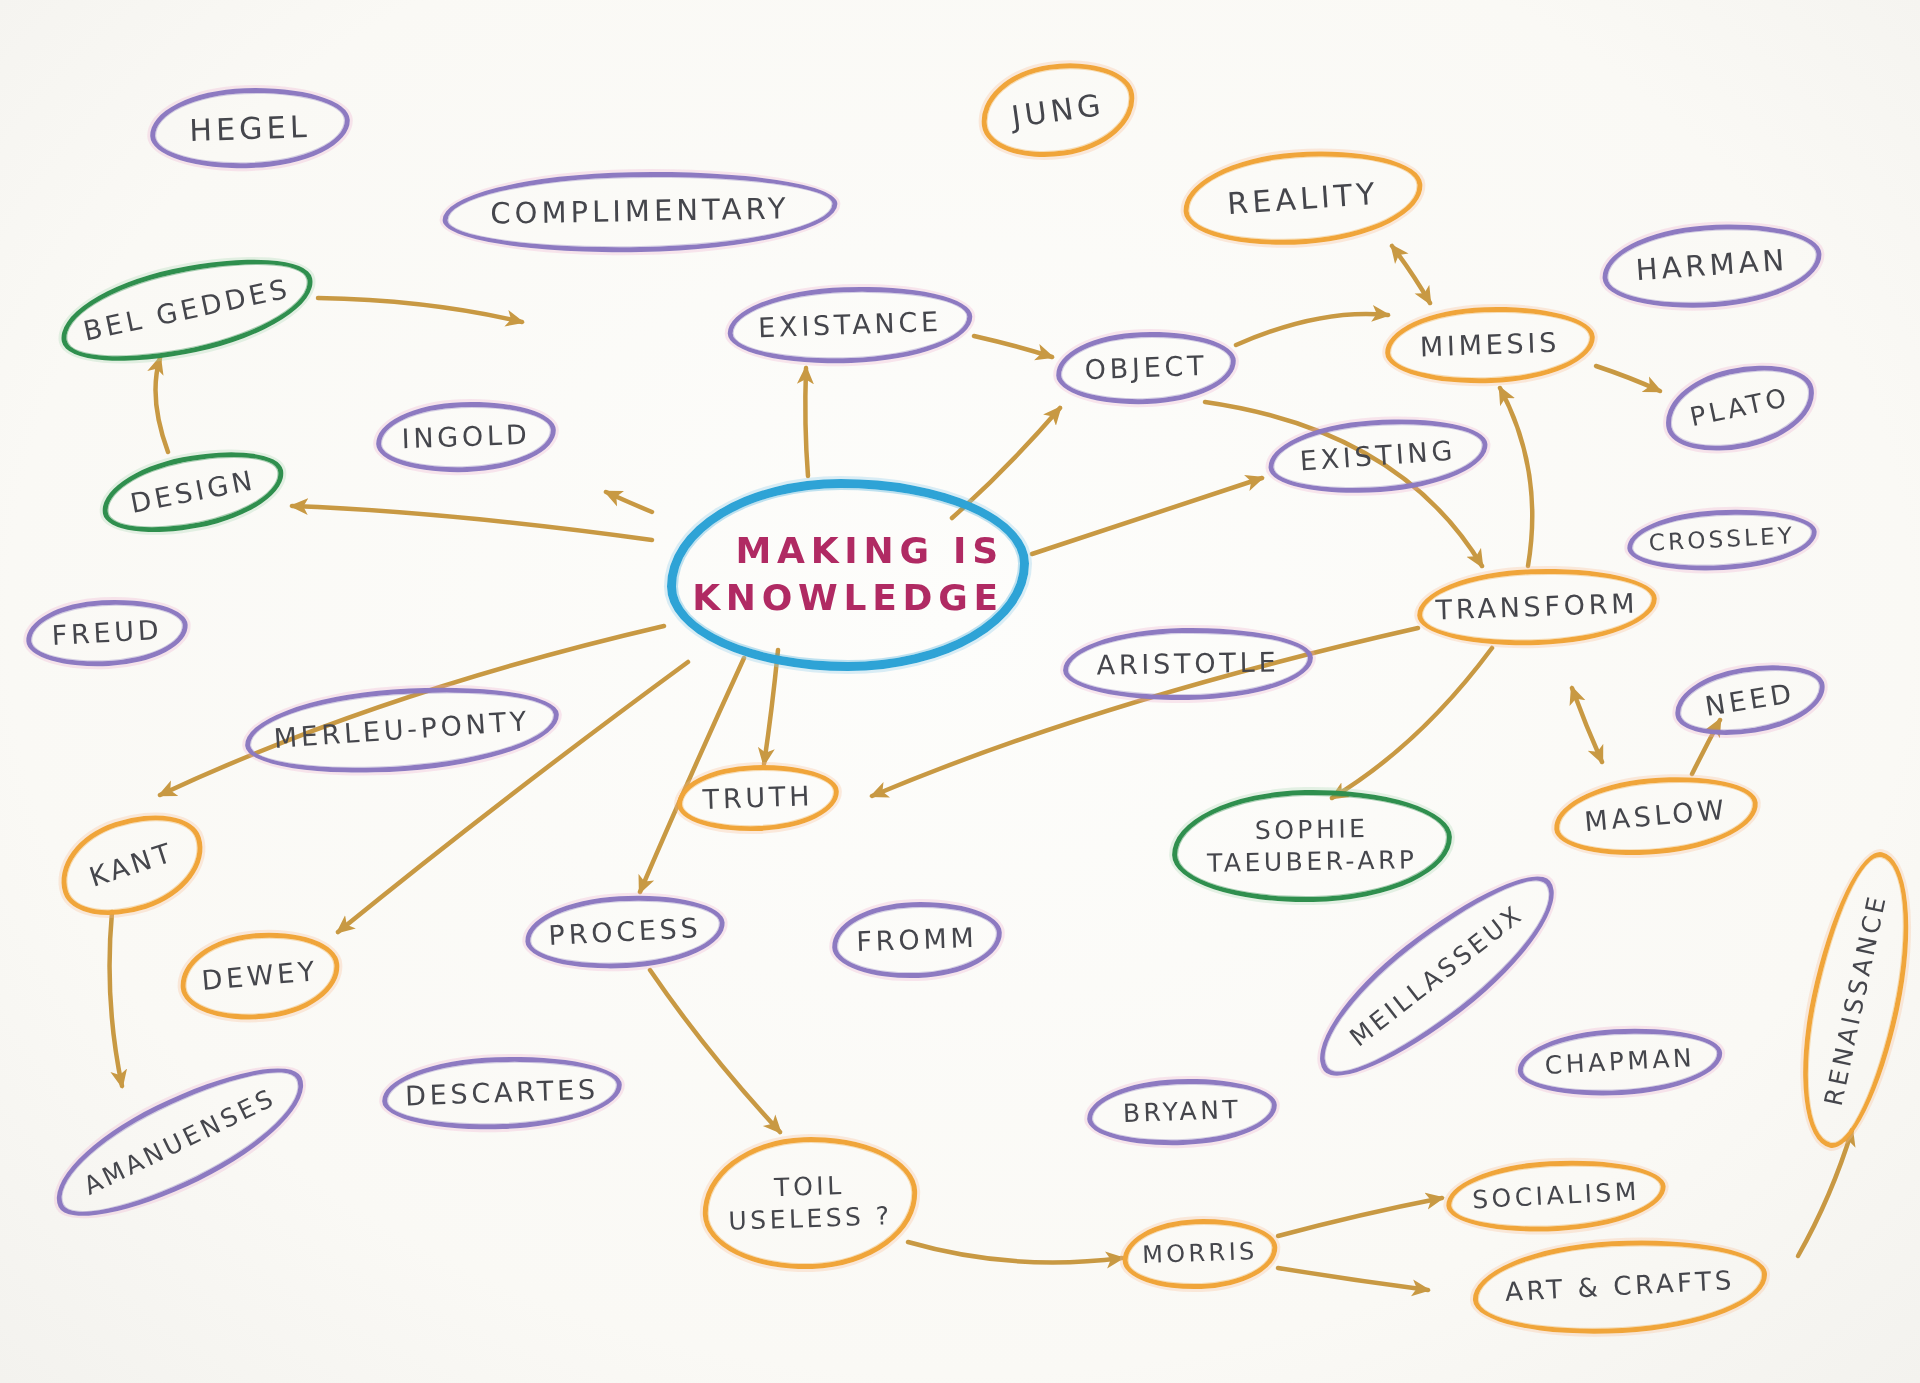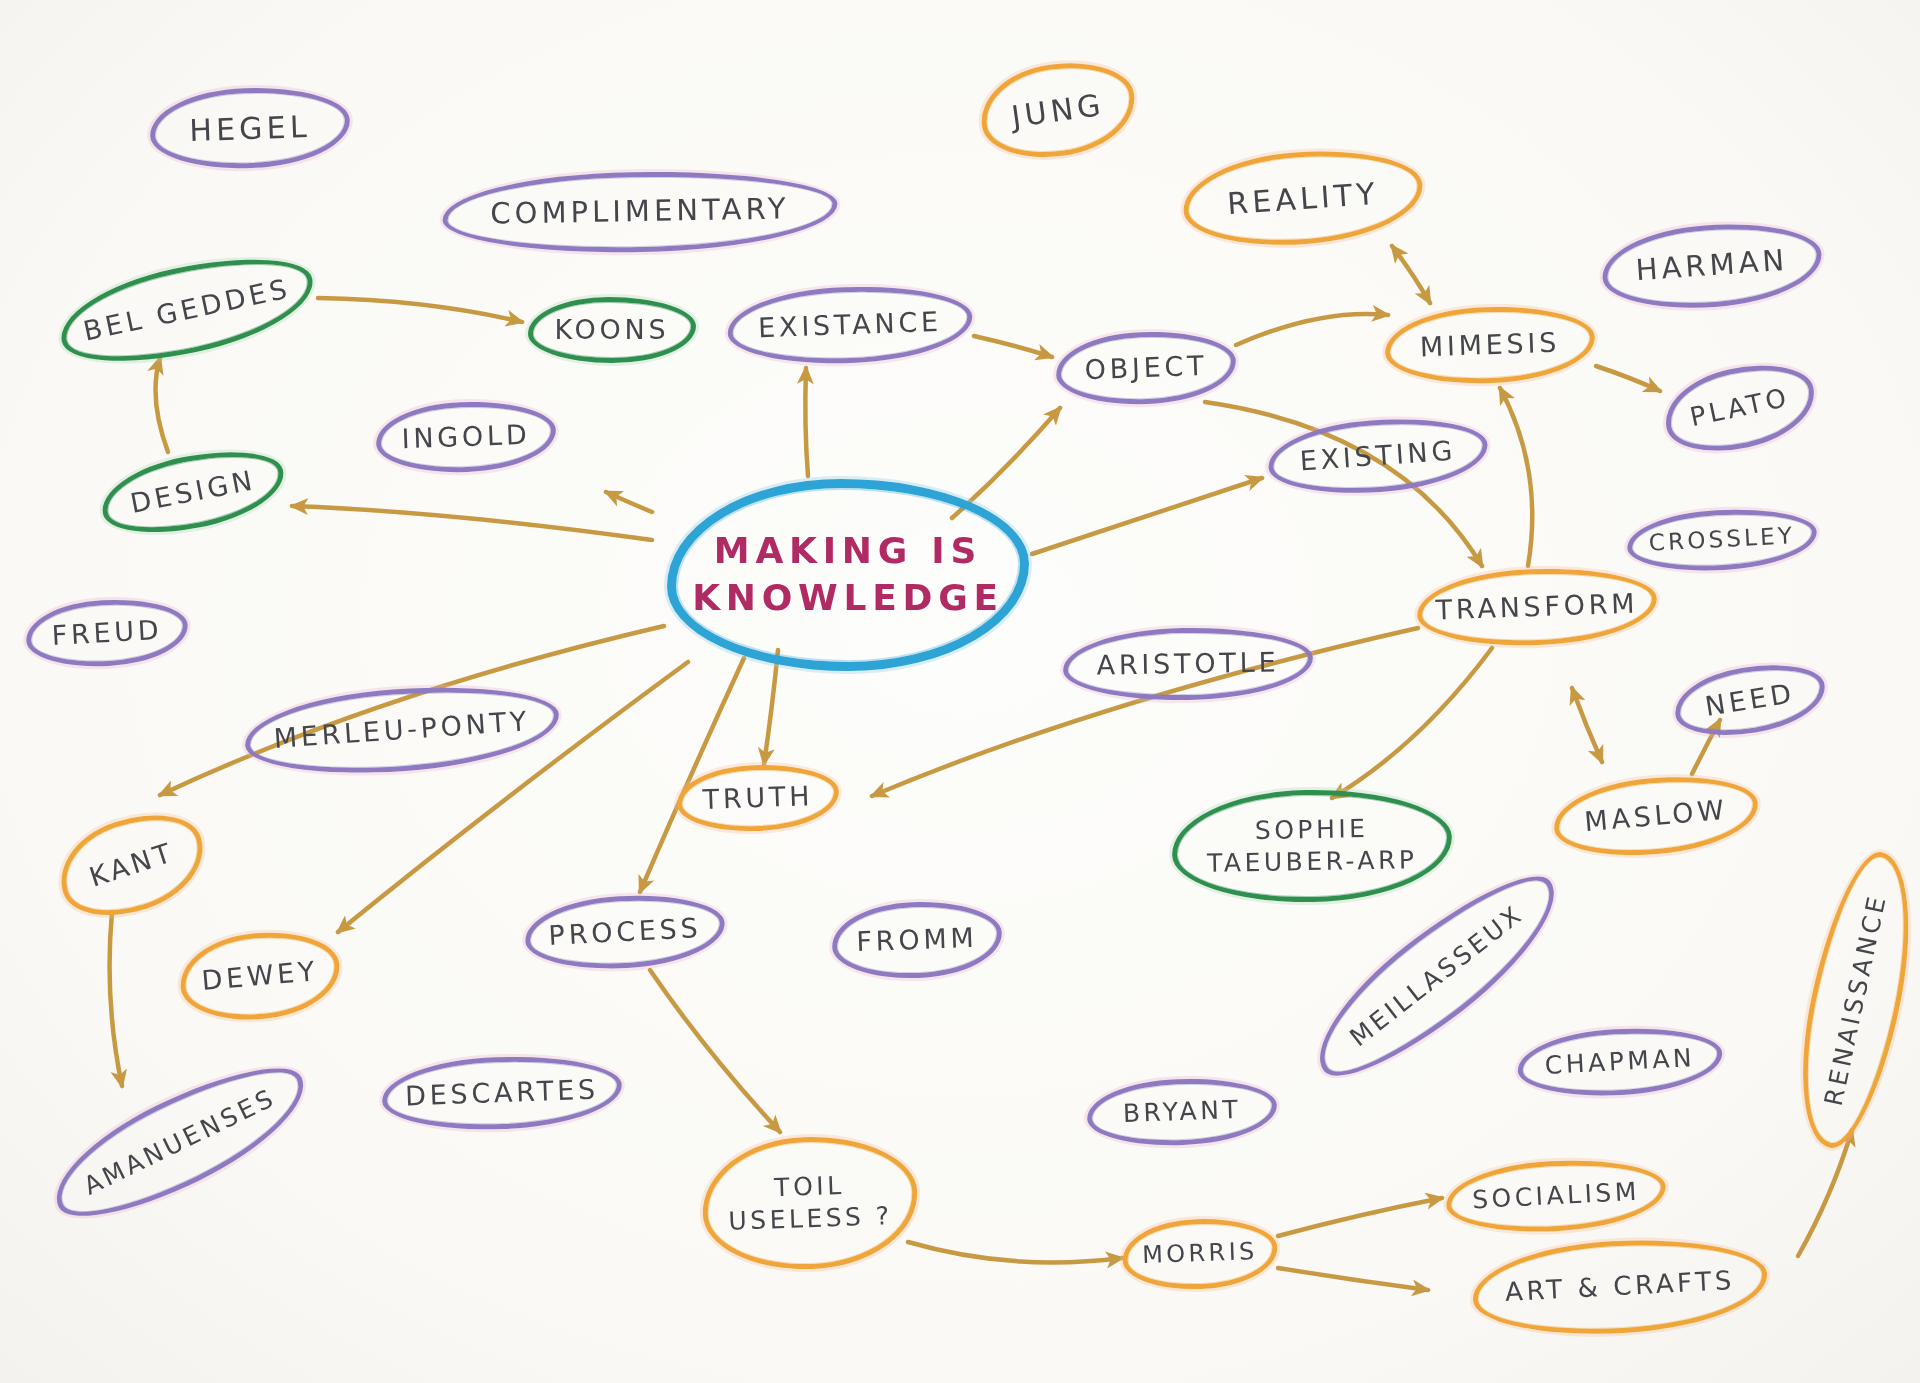--- a/index.html
+++ b/index.html
@@ -109,23 +109,20 @@
       </div>
       <div class="node orange" style="left: 1303px; top: 198px; width: 240px; height: 92px; transform: translate(-50%, -50%) rotate(-4deg);">
         <span class="label" style="font-size: 30px;">REALITY</span>
       </div>
       <div class="node purple" style="left: 1712px; top: 266px; width: 220px; height: 82px; transform: translate(-50%, -50%) rotate(-4deg);">
         <span class="label" style="font-size: 29px;">HARMAN</span>
       </div>
       <div class="node green" style="left: 187px; top: 310px; width: 258px; height: 86px; transform: translate(-50%, -50%) rotate(-12deg);">
         <span class="label" style="font-size: 27px;">BEL GEDDES</span>
       </div>
-      <div class="node green" style="left: 612px; top: 330px; width: 168px; height: 66px; transform: translate(-50%, -50%) rotate(0deg);">
-        <span class="label" style="font-size: 27px;">KOONS</span>
-      </div>
       <div class="node purple" style="left: 850px; top: 325px; width: 245px; height: 76px; transform: translate(-50%, -50%) rotate(-2deg);">
         <span class="label" style="font-size: 27px;">EXISTANCE</span>
       </div>
       <div class="node purple" style="left: 1146px; top: 368px; width: 180px; height: 72px; transform: translate(-50%, -50%) rotate(-2deg);">
         <span class="label" style="font-size: 27px;">OBJECT</span>
       </div>
       <div class="node orange" style="left: 1490px; top: 345px; width: 210px; height: 76px; transform: translate(-50%, -50%) rotate(-2deg);">
         <span class="label" style="font-size: 27px;">MIMESIS</span>
       </div>
       <div class="node purple" style="left: 1740px; top: 408px; width: 152px; height: 80px; transform: translate(-50%, -50%) rotate(-12deg);">
@@ -143,21 +140,21 @@
       <div class="node purple" style="left: 1722px; top: 540px; width: 190px; height: 60px; transform: translate(-50%, -50%) rotate(-3deg);">
         <span class="label" style="font-size: 23px;">CROSSLEY</span>
       </div>
       <div class="node purple" style="left: 107px; top: 633px; width: 162px; height: 66px; transform: translate(-50%, -50%) rotate(-3deg);">
         <span class="label" style="font-size: 27px;">FREUD</span>
       </div>
       <div class="node orange" style="left: 1537px; top: 607px; width: 240px; height: 76px; transform: translate(-50%, -50%) rotate(-2deg);">
         <span class="label" style="font-size: 27px;">TRANSFORM</span>
       </div>
       <div class="node blue" style="left: 848px; top: 575px; width: 362px; height: 192px; transform: translate(-50%, -50%) rotate(0deg);">
-        <span class="label" style="font-size: 36px;">MAKING IS
+        <span class="label" style="font-size: 36px; text-align: right;">MAKING IS
 KNOWLEDGE</span>
       </div>
       <div class="node purple" style="left: 1188px; top: 664px; width: 250px; height: 72px; transform: translate(-50%, -50%) rotate(-1deg);">
         <span class="label" style="font-size: 27px;">ARISTOTLE</span>
       </div>
       <div class="node purple" style="left: 402px; top: 730px; width: 315px; height: 82px; transform: translate(-50%, -50%) rotate(-4deg);">
         <span class="label" style="font-size: 27px;">MERLEU-PONTY</span>
       </div>
       <div class="node purple" style="left: 1750px; top: 700px; width: 152px; height: 66px; transform: translate(-50%, -50%) rotate(-9deg);">
         <span class="label" style="font-size: 27px;">NEED</span>

